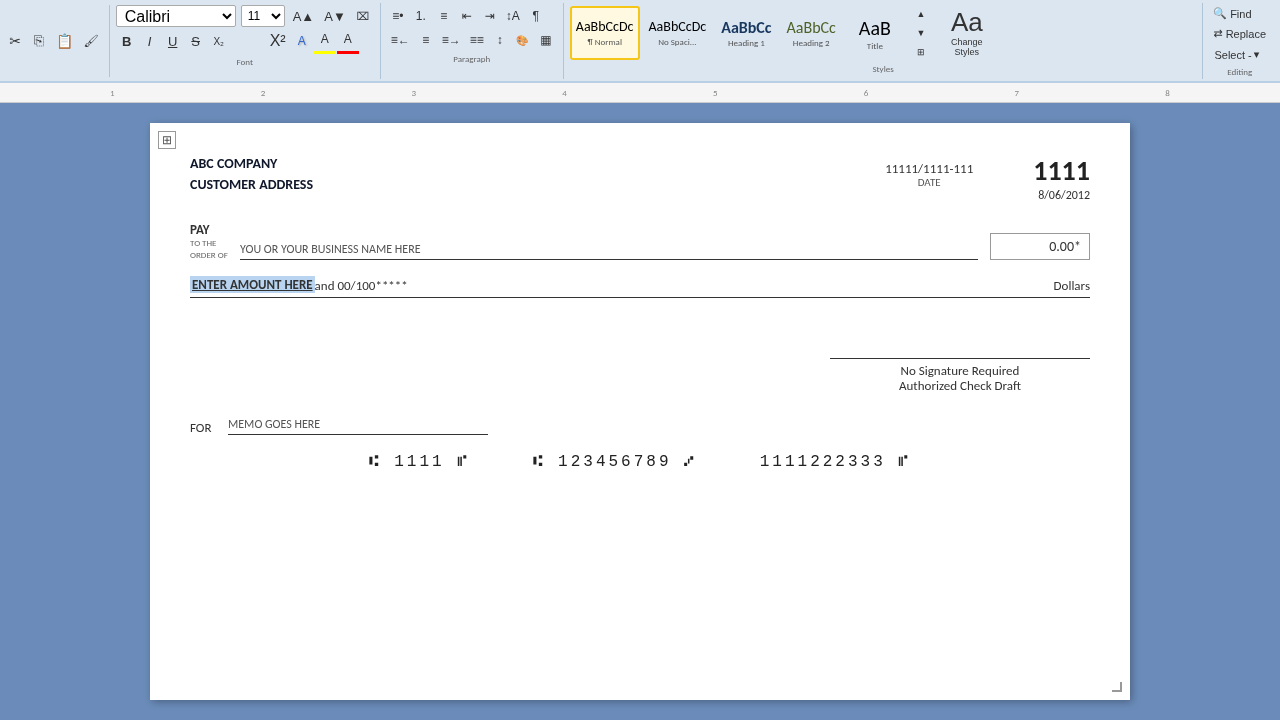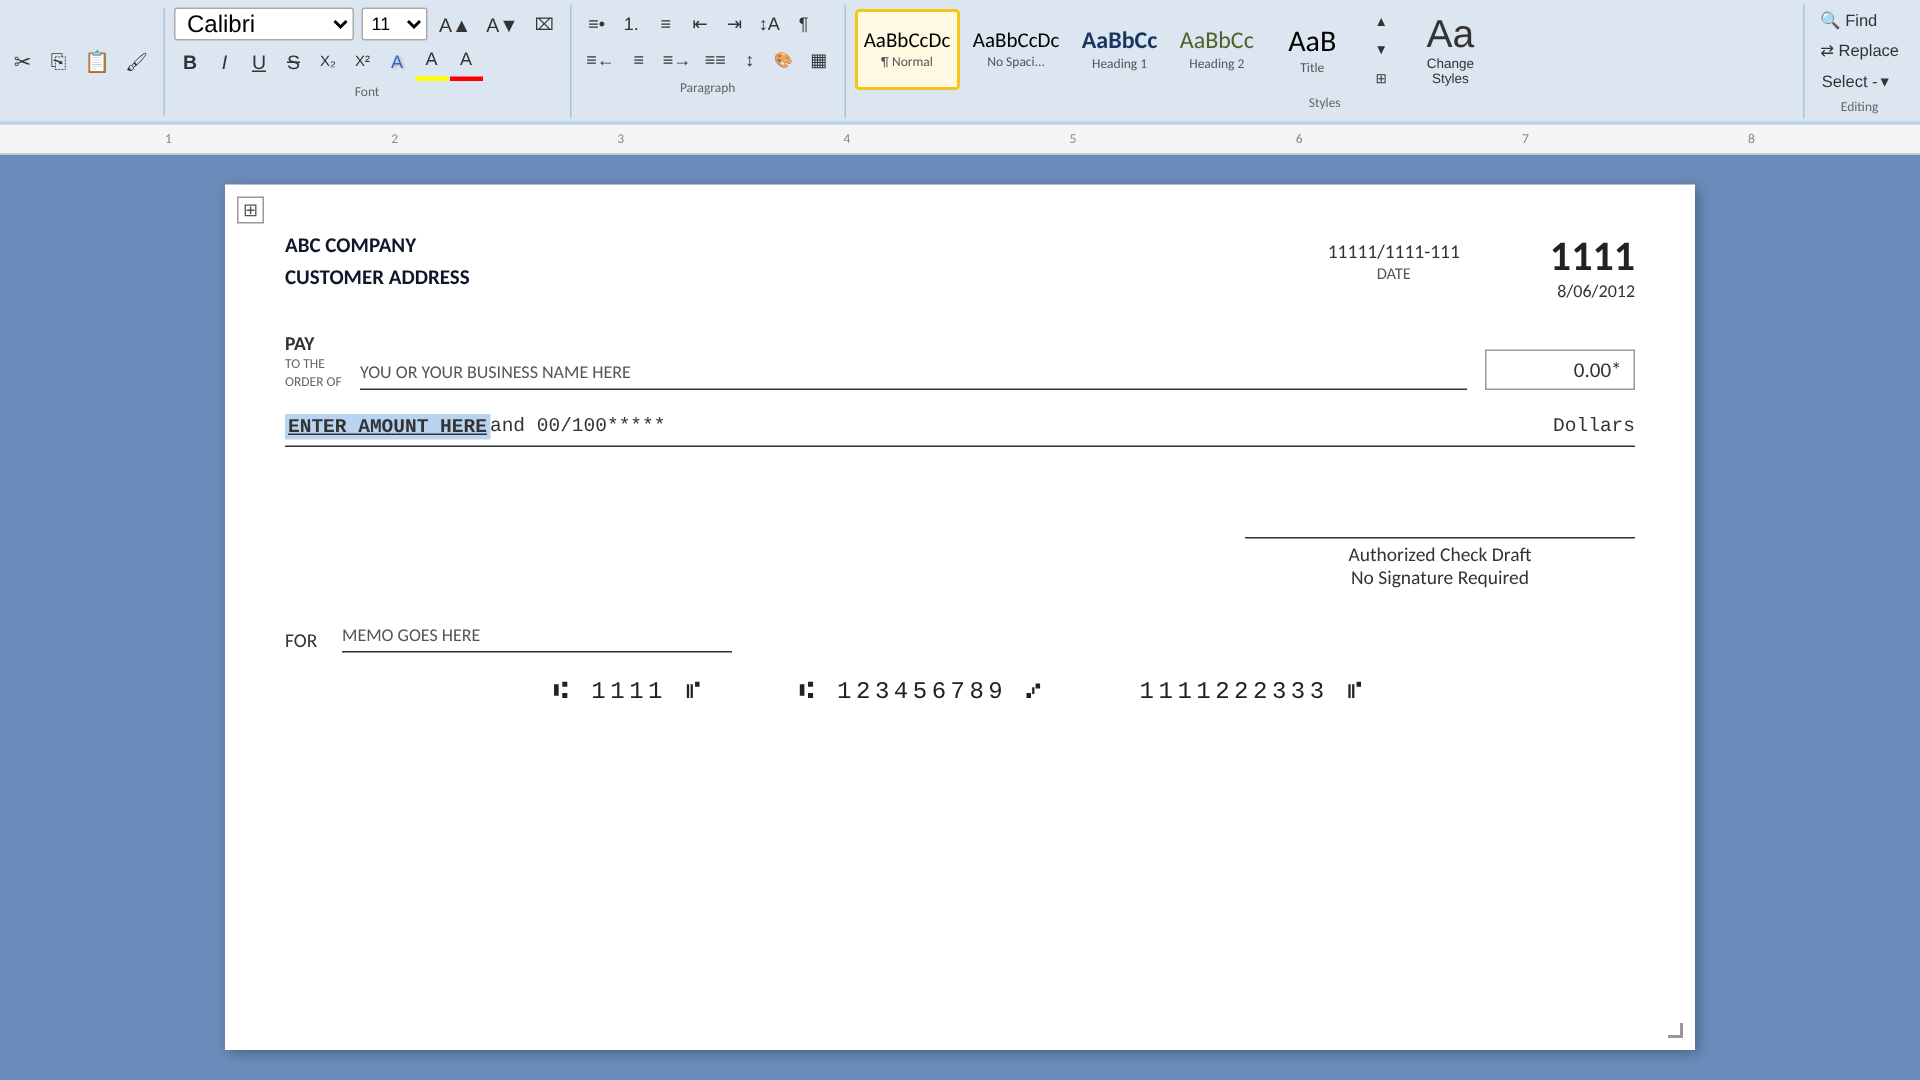--- a/index.html
+++ b/index.html
@@ -158,24 +158,24 @@
       color: #333;
       min-width: 100px;
       text-align: right;
       margin-left: 12px;
       background: white;
     }
 
     
     .amount-text-section {
       display: flex;
+      align-items: flex-end;
       margin-bottom: 20px;
       border-bottom: 1px solid #333;
       padding-bottom: 4px;
-      font-family: Liberation Mono, monospace;
     }
     .amount-text-highlighted {
       background: #b8d4f0;
       color: #333;
       font-size: 13px;
       font-weight: bold;
       padding: 1px 2px;
       text-decoration: underline;
     }
     .amount-text-normal { font-size: 13px; color: #333; }
@@ -301,21 +301,21 @@
           <button class="tb-btn" style="font-size:13px; margin-left:2px;">A▲</button>
           <button class="tb-btn" style="font-size:13px;">A▼</button>
           <button class="tb-btn" style="font-size:11px;">⌧</button>
         </div>
         <div class="font-format-row">
           <button class="tb-btn" style="font-weight:bold; font-size:13px;">B</button>
           <button class="tb-btn" style="font-style:italic; font-size:13px;">I</button>
           <button class="tb-btn" style="text-decoration:underline; font-size:13px;">U</button>
           <button class="tb-btn" style="text-decoration:line-through; font-size:13px;">S</button>
           <button class="tb-btn" style="font-size:10px;">X₂</button>
-          <button class="tb-btn" style="font-size:10px;">X²</button>
+          <button class="tb-btn" style="font-size:16px;margin-left:35px;">X²</button>
           <button class="tb-btn" style="font-size:12px; color:#3366cc; text-shadow:1px 1px 2px #aaa;">A</button>
           <div class="color-btn">
             <button class="tb-btn" style="font-size:12px;">A</button>
             <div class="color-bar" style="background:#ffff00;"></div>
           </div>
           <div class="color-btn">
             <button class="tb-btn" style="font-size:12px;">A</button>
             <div class="color-bar" style="background:#ff0000;"></div>
           </div>
         </div>
@@ -465,22 +465,22 @@
         <span class="amount-text-highlighted">ENTER AMOUNT HERE</span>
         <span class="amount-text-normal"> and 00/100*****</span>
         <span class="dollars-label">Dollars</span>
       </div>
 
       <div style="height:40px;"></div>
 
       <div class="signature-section">
         <div class="authorized-text">
           <div class="authorized-line"></div>
+          <div>No Signature Required</div>
           <div>Authorized Check Draft</div>
-          <div>No Signature Required</div>
         </div>
       </div>
 
       <div class="memo-section">
         <div class="memo-label">FOR</div>
         <div style="border-bottom:1px solid #333; width:260px; padding-bottom:2px;">
           <span style="font-size:12px; color:#555;">MEMO GOES HERE</span>
         </div>
       </div>
 

